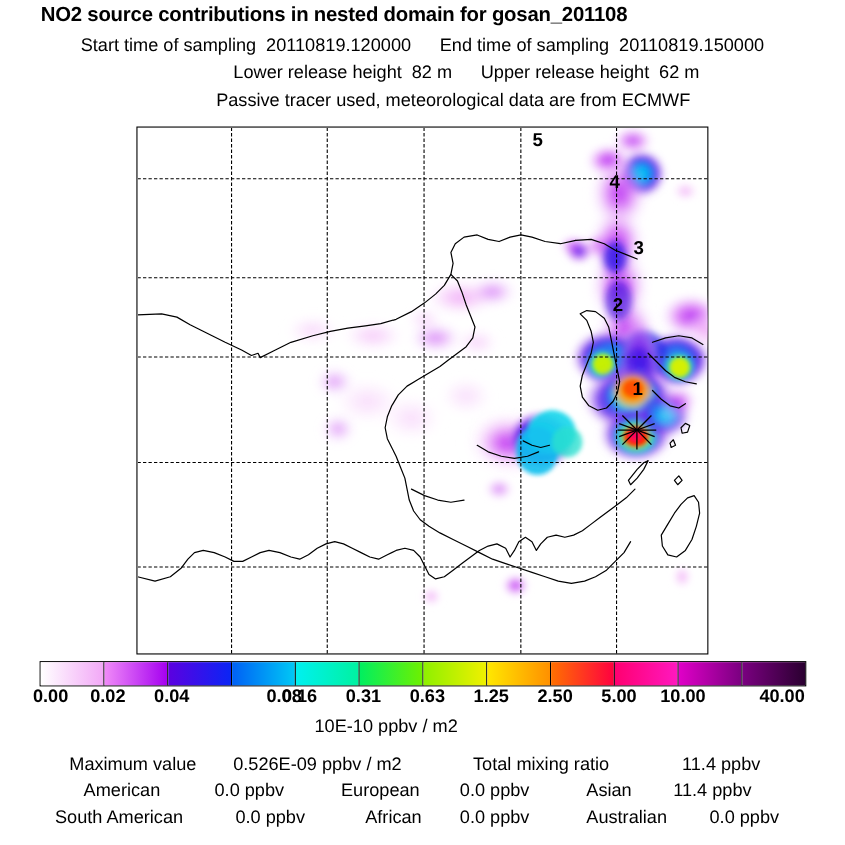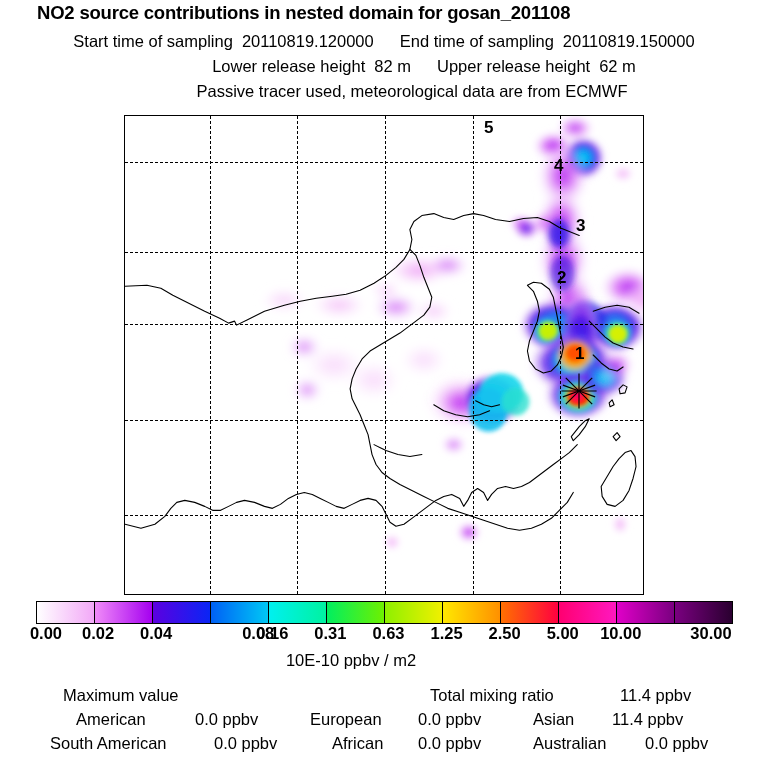--- a/index.html
+++ b/index.html
@@ -372,29 +372,30 @@
     <span class="cb-tick" style="left: 98.0833px;">0.02</span>
     <span class="cb-tick" style="left: 156.167px;">0.04</span>
     <span class="cb-tick" style="left: 214.25px; margin-left: 44px;">0.08</span>
     <span class="cb-tick" style="left: 272.333px;">0.16</span>
     <span class="cb-tick" style="left: 330.417px;">0.31</span>
     <span class="cb-tick" style="left: 388.5px;">0.63</span>
     <span class="cb-tick" style="left: 446.583px;">1.25</span>
     <span class="cb-tick" style="left: 504.667px;">2.50</span>
     <span class="cb-tick" style="left: 562.75px;">5.00</span>
     <span class="cb-tick" style="left: 620.833px;">10.00</span>
-    <span class="cb-tick" style="left: 711px;">30.00</span>
+    <span class="cb-tick" style="left: 711px;">40.00</span>
   </div>
 
 <div id="cb-unit">10E-10 ppbv / m2</div>
 
 <div id="footer" class="abs">
 
   <div class="ft-row" id="ft-row-0">
     <span class="ft-cell ft-lbl" style="left:63px">Maximum value</span>
+    <span class="ft-cell ft-val" style="left:212px">0.526E-09 ppbv / m2</span>
     <span class="ft-cell ft-lbl" style="left:430px">Total mixing ratio</span>
     <span class="ft-cell ft-val" style="left:620px">11.4 ppbv</span>
   </div>
 
   <div class="ft-row" id="ft-row-1">
     <span class="ft-cell ft-lbl" style="left:76px">American</span>
     <span class="ft-cell ft-val" style="left:195px">0.0 ppbv</span>
     <span class="ft-cell ft-lbl" style="left:310px">European</span>
     <span class="ft-cell ft-val" style="left:418px">0.0 ppbv</span>
     <span class="ft-cell ft-lbl" style="left:533px">Asian</span>

